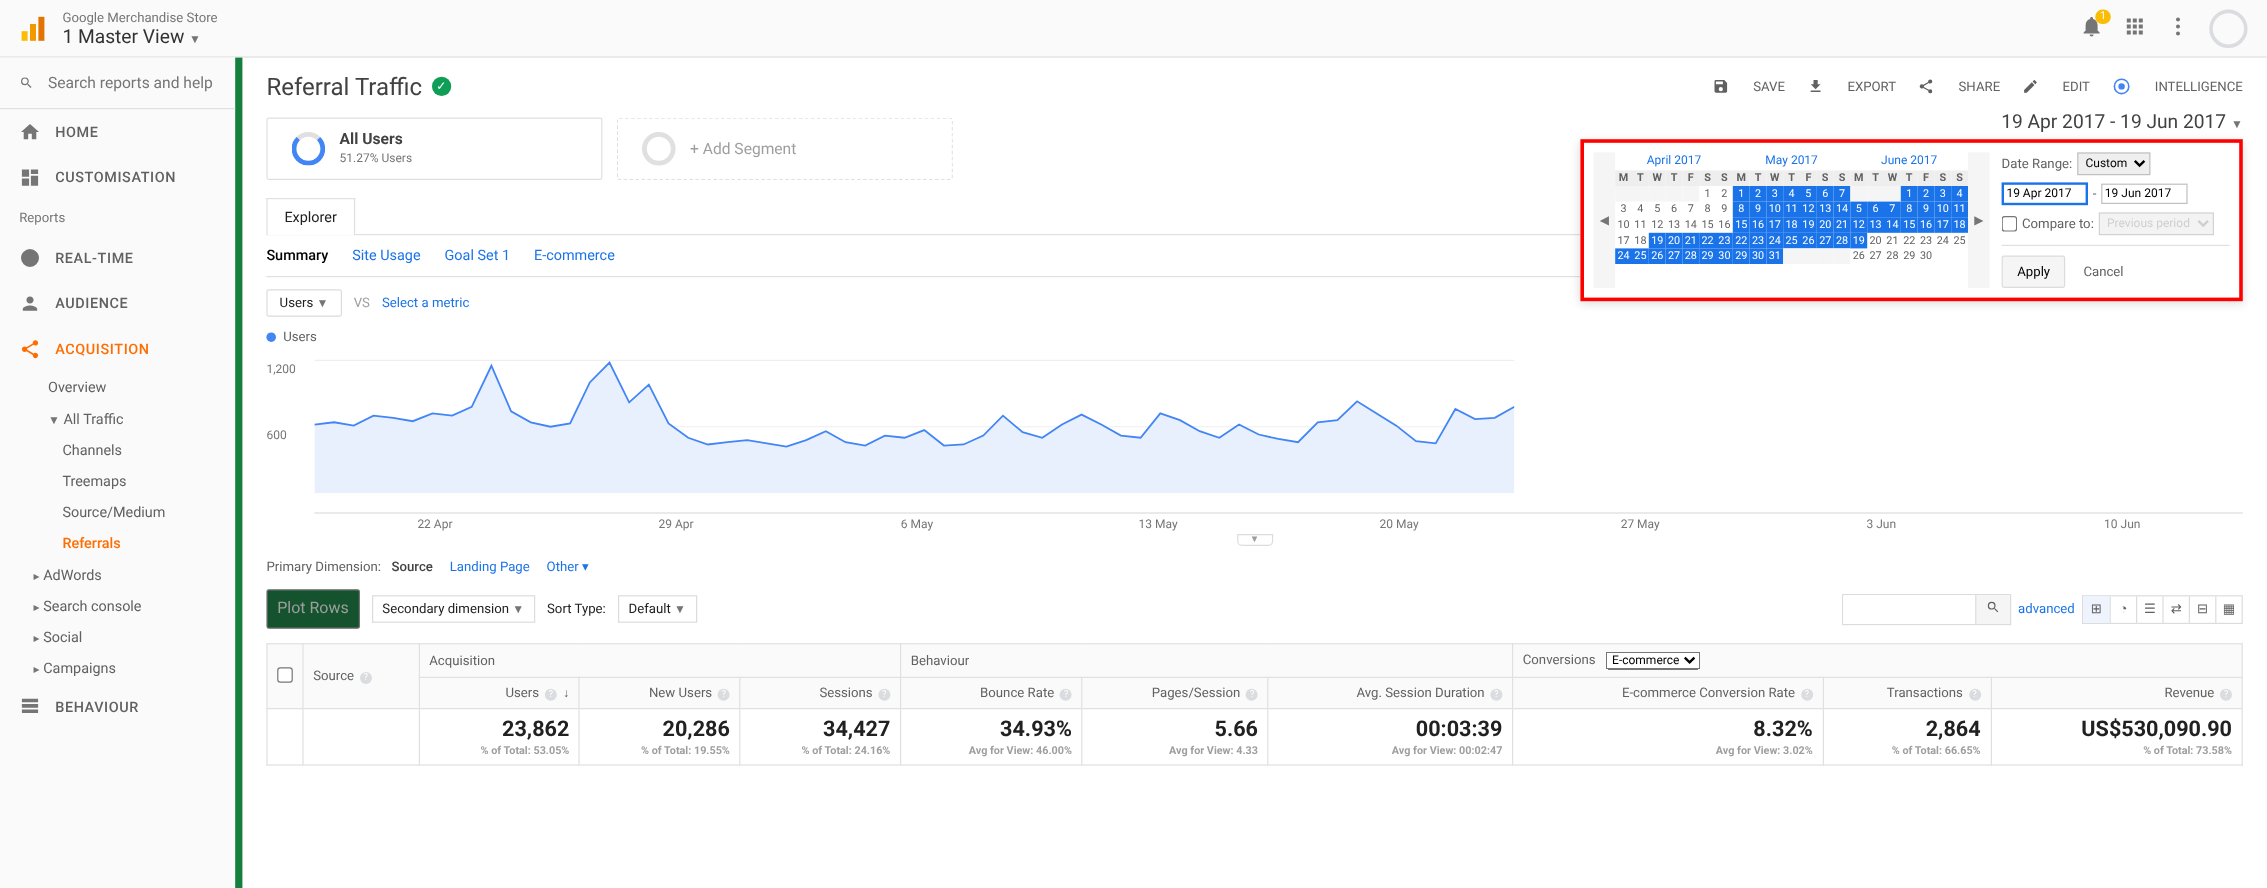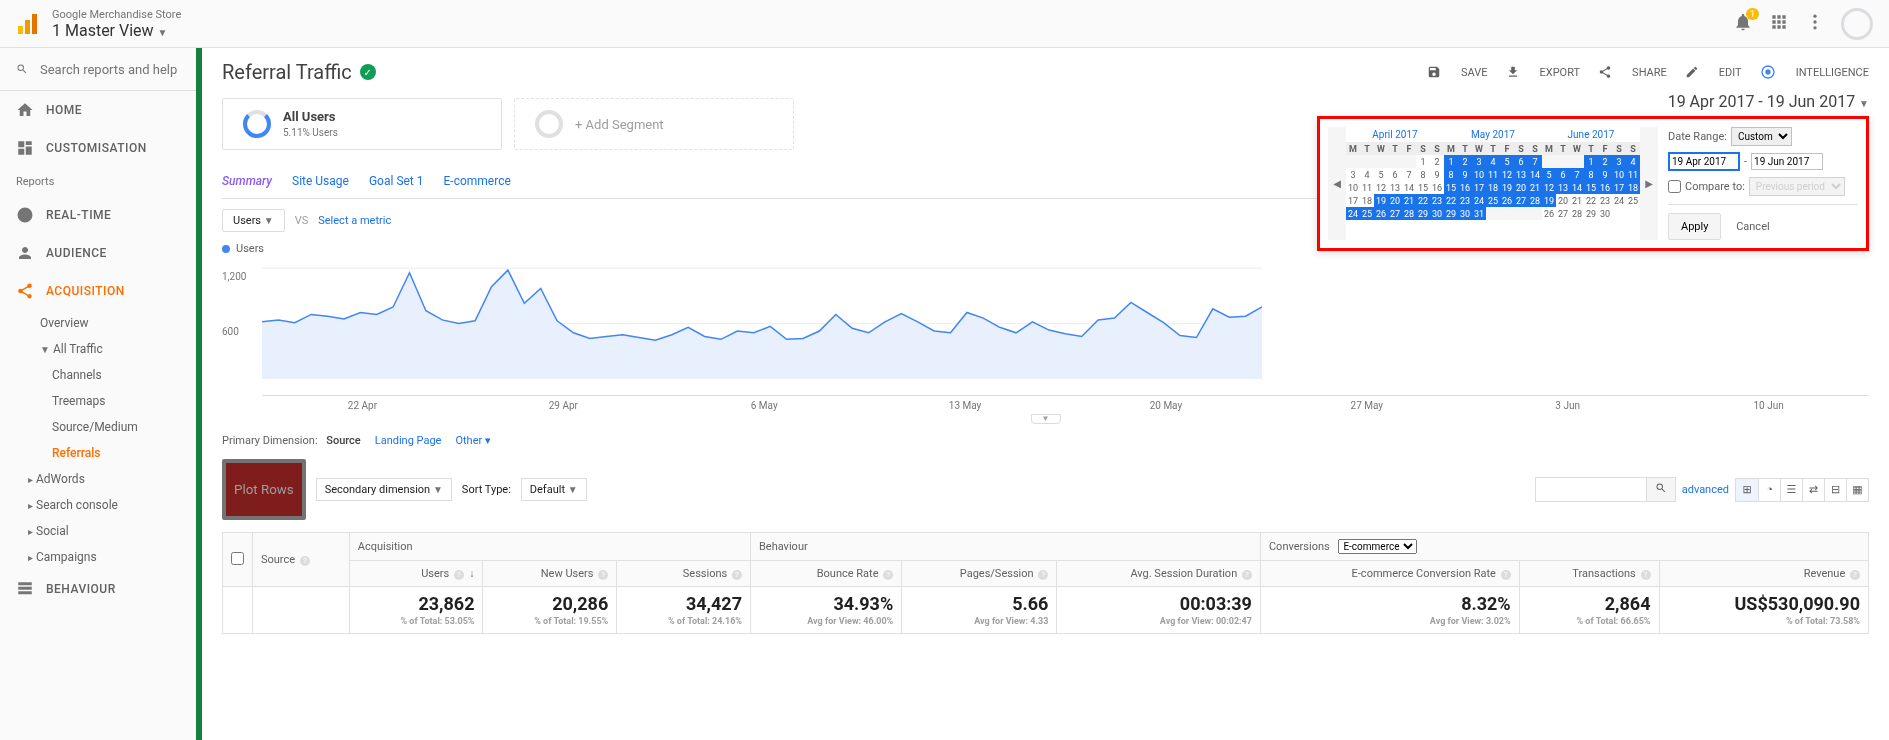--- a/index.html
+++ b/index.html
@@ -38,21 +38,21 @@
 .segment.add { border-style: dashed; color: #9e9e9e; }
 .donut { width: 28px; height: 28px; border: 4px solid #4285f4; border-top-color: #e0e0e0; border-radius: 50%; }
 .donut.grey { border-color: #e0e0e0; }
 .seg-text strong { font-size: 13px; color: #424242; display: block; }
 .seg-text span { font-size: 10px; color: #757575; }
 
 .tabs-row { border-bottom: 1px solid #e0e0e0; }
 .tab { display: inline-block; padding: 8px 14px; font-size: 12px; border: 1px solid #e0e0e0; border-bottom: none; background: #fff; position: relative; top: 1px; }
 .subtabs { display: flex; gap: 20px; padding: 10px 0; border-bottom: 1px solid #e0e0e0; font-size: 12px; }
 .subtabs span { color: #1a73e8; cursor: pointer; }
-.subtabs span.active { color: #8b5cf6; font-weight: 500; font-style: italic; }
+.subtabs span.active { color: #000000; font-weight: 500; }
 
 .metric-row { display: flex; align-items: center; gap: 10px; padding: 10px 0; font-size: 11px; }
 .metric-pill { border: 1px solid #dadce0; padding: 4px 10px; border-radius: 2px; cursor: pointer; }
 .metric-link { color: #1a73e8; cursor: pointer; }
 
 .chart-area { position: relative; height: 130px; margin: 4px 0 6px 0; }
 .chart-label { font-size: 11px; color: #616161; display: flex; align-items: center; gap: 6px; }
 .chart-label .dot { width: 8px; height: 8px; border-radius: 50%; background: #4285f4; }
 .y-axis { position: absolute; left: 0; top: 12px; font-size: 10px; color: #757575; }
 .y-axis div { height: 55px; }
@@ -61,21 +61,21 @@
 .x-axis span { flex: 1; text-align: center; }
 .chart-footer-handle { text-align: center; margin-top: -2px; }
 .chart-footer-handle span { display: inline-block; width: 30px; height: 10px; border: 1px solid #dadce0; border-radius: 0 0 4px 4px; font-size: 8px; color: #9e9e9e; line-height: 8px; }
 
 .dim-row { padding: 10px 0 6px 0; font-size: 11px; color: #616161; }
 .dim-row .lbl { margin-right: 6px; }
 .dim-row .opt { margin-right: 14px; color: #1a73e8; cursor: pointer; }
 .dim-row .opt.active { color: #424242; font-weight: 500; }
 
 .controls-row { display: flex; align-items: center; gap: 10px; padding: 6px 0; font-size: 11px; }
-.ctrl-btn { border: 4px solid #737373; padding: 19px 8px; background: #7f1d1d; color: #9e9e9e; border-radius: 2px; }
+.ctrl-btn { border: 1px solid #737373; padding: 8px 8px; background: #14532d; color: #9e9e9e; border-radius: 2px; }
 .ctrl-sel { border: 1px solid #dadce0; padding: 4px 8px; background: #fff; cursor: pointer; }
 .controls-right { margin-left: auto; display: flex; align-items: center; gap: 6px; }
 .search-box { border: 1px solid #dadce0; display: flex; align-items: center; }
 .search-box input { border: none; padding: 4px; width: 110px; outline: none; }
 .search-box button { border: none; border-left: 1px solid #dadce0; padding: 4px 8px; background: #f5f5f5; cursor: pointer; }
 .adv { color: #1a73e8; cursor: pointer; }
 .view-btns { display: flex; border: 1px solid #dadce0; }
 .view-btns span { width: 22px; height: 22px; display: flex; align-items: center; justify-content: center; border-left: 1px solid #dadce0; font-size: 11px; color: #616161; cursor: pointer; }
 .view-btns span:first-child { border-left: none; background: #eef3fd; }
 
@@ -458,29 +458,32 @@
         <button>Apply</button>
         <button class="cancel">Cancel</button>
       </div>
     </div>
 
     <div class="segments">
       <div class="segment">
         <div class="donut"></div>
         <div class="seg-text">
           <strong>All Users</strong>
-          <span>5.11% Users</span>
+          <span>51.27% Users</span>
         </div>
       </div>
       <div class="segment add">
         <div class="donut grey"></div>
         <span>+ Add Segment</span>
       </div>
     </div>
 
+    <div class="tabs-row">
+      <span class="tab">Explorer</span>
+    </div>
     <div class="subtabs" id="subtabs">
         <span class="active">Summary</span>
         <span>Site Usage</span>
         <span>Goal Set 1</span>
         <span>E-commerce</span>
       </div>
 
     <div class="metric-row">
       <span class="metric-pill"><span>Users</span> <span class="caret">▼</span></span>
       <span style="color:#9e9e9e">VS</span>

